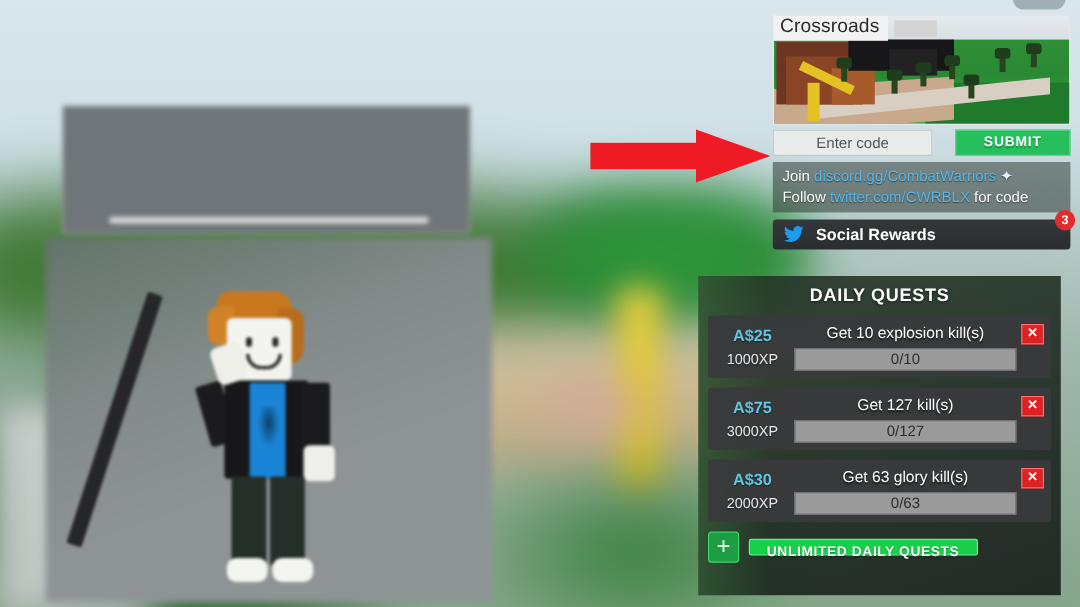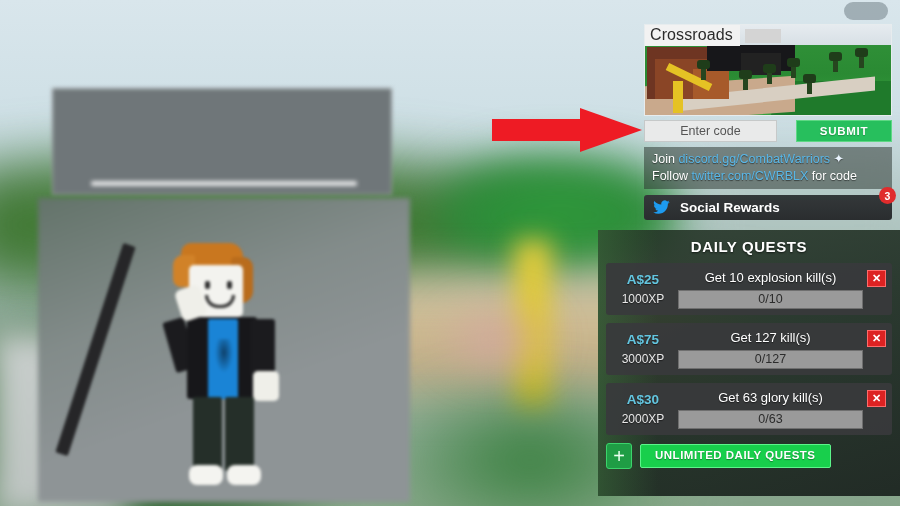--- a/index.html
+++ b/index.html
@@ -105,21 +105,21 @@
   .av-arm-l { left:24px; top:76px; width:22px; height:52px; background:#1b1b1e; border-radius:3px; transform:rotate(-16deg); }
   .av-hand-l { left:33px; top:44px; width:26px; height:32px; background:#efefe9; border-radius:6px; transform:rotate(-18deg); }
   .av-arm-r { left:106px; top:76px; width:24px; height:58px; background:#1b1b1e; border-radius:3px; }
   .av-hand-r { left:108px; top:128px; width:26px; height:30px; background:#efefe9; border-radius:5px; }
   .av-leg-l { left:48px; top:154px; width:29px; height:74px; background:#252f29; border-radius:2px; }
   .av-leg-r { left:80px; top:154px; width:29px; height:74px; background:#252f29; border-radius:2px; }
   .av-shoe-l { left:44px; top:222px; width:34px; height:20px; background:#f4f4f0; border-radius:8px; }
   .av-shoe-r { left:82px; top:222px; width:34px; height:20px; background:#f4f4f0; border-radius:8px; }
 
   
-  #ui { position:absolute; right:4px; top:12px; width:252px; }
+  #ui { position:absolute; right:4px; top:0; width:252px; }
 
   .top-pill {
     position:absolute; right:8px; top:-10px; width:44px; height:18px;
     background:rgba(150,165,172,.85); border-radius:9px;
   }
 
   .thumb-card { position:relative; margin-top:12px; }
   .thumb {
     position:relative; width:248px; height:92px; overflow:hidden;
     background:#cfd9dd; border:1px solid rgba(255,255,255,.5);
@@ -178,21 +178,21 @@
   .bird { width:19px; height:15px; margin-right:9px; }
   .sr-label { color:#fff; font-size:13.5px; font-weight:bold; }
   .badge {
     position:absolute; right:-4px; top:-8px; width:17px; height:17px; border-radius:50%;
     background:#e02c2c; color:#fff; font-size:10.5px; font-weight:bold;
     display:flex; align-items:center; justify-content:center;
   }
 
   
   .quests {
-    position:absolute; right:0; top:230px; width:302px; height:266px;
+    position:absolute; right:16px; top:230px; width:302px; height:266px;
     background:linear-gradient(160deg, rgba(36,52,38,.88) 0%, rgba(30,44,34,.9) 45%, rgba(26,34,30,.93) 100%);
   }
   .quests:before {
     content:""; position:absolute; left:0; top:0; width:60px; height:100%;
     background:linear-gradient(90deg, rgba(60,110,60,.55) 0%, rgba(60,110,60,0) 100%);
   }
   .q-title {
     position:relative; text-align:center; color:#fff; font-size:15px; font-weight:bold;
     letter-spacing:.6px; padding-top:8px; text-shadow:0 1px 2px rgba(0,0,0,.6);
   }
@@ -216,21 +216,21 @@
     color:#fff; font-size:11px; font-weight:bold; line-height:15px; text-align:center;
     align-self:flex-start; flex-shrink:0; margin-top:2px;
   }
 
   .q-footer { position:relative; display:flex; align-items:center; padding:0 8px; margin-top:2px; }
   .plus-btn {
     width:26px; height:26px; background:#1f9d45; border:1px solid #3bd46b; border-radius:3px;
     color:#eafff0; font-size:20px; line-height:24px; text-align:center; margin-right:8px;
   }
   .unlimited-btn {
-    height:24px; padding:0 14px; background:#18cf4c; border:1px solid #5cf58a; border-radius:2px;
+    height:14px; padding:0 14px; background:#18cf4c; border:1px solid #5cf58a; border-radius:2px;
     color:#fff; font-size:11.5px; font-weight:bold; letter-spacing:.5px;
     line-height:20px; text-shadow:0 1px 1px rgba(0,0,0,.35);
   }
 
   
   #arrow { position:absolute; left:492px; top:108px; width:150px; height:44px; }
   .arrow-tail { position:absolute; left:0; top:11px; width:98px; height:22px; background:#ee1b24; }
   .arrow-head {
     position:absolute; left:88px; top:0; width:0; height:0;
     border-top:22px solid transparent; border-bottom:22px solid transparent;

